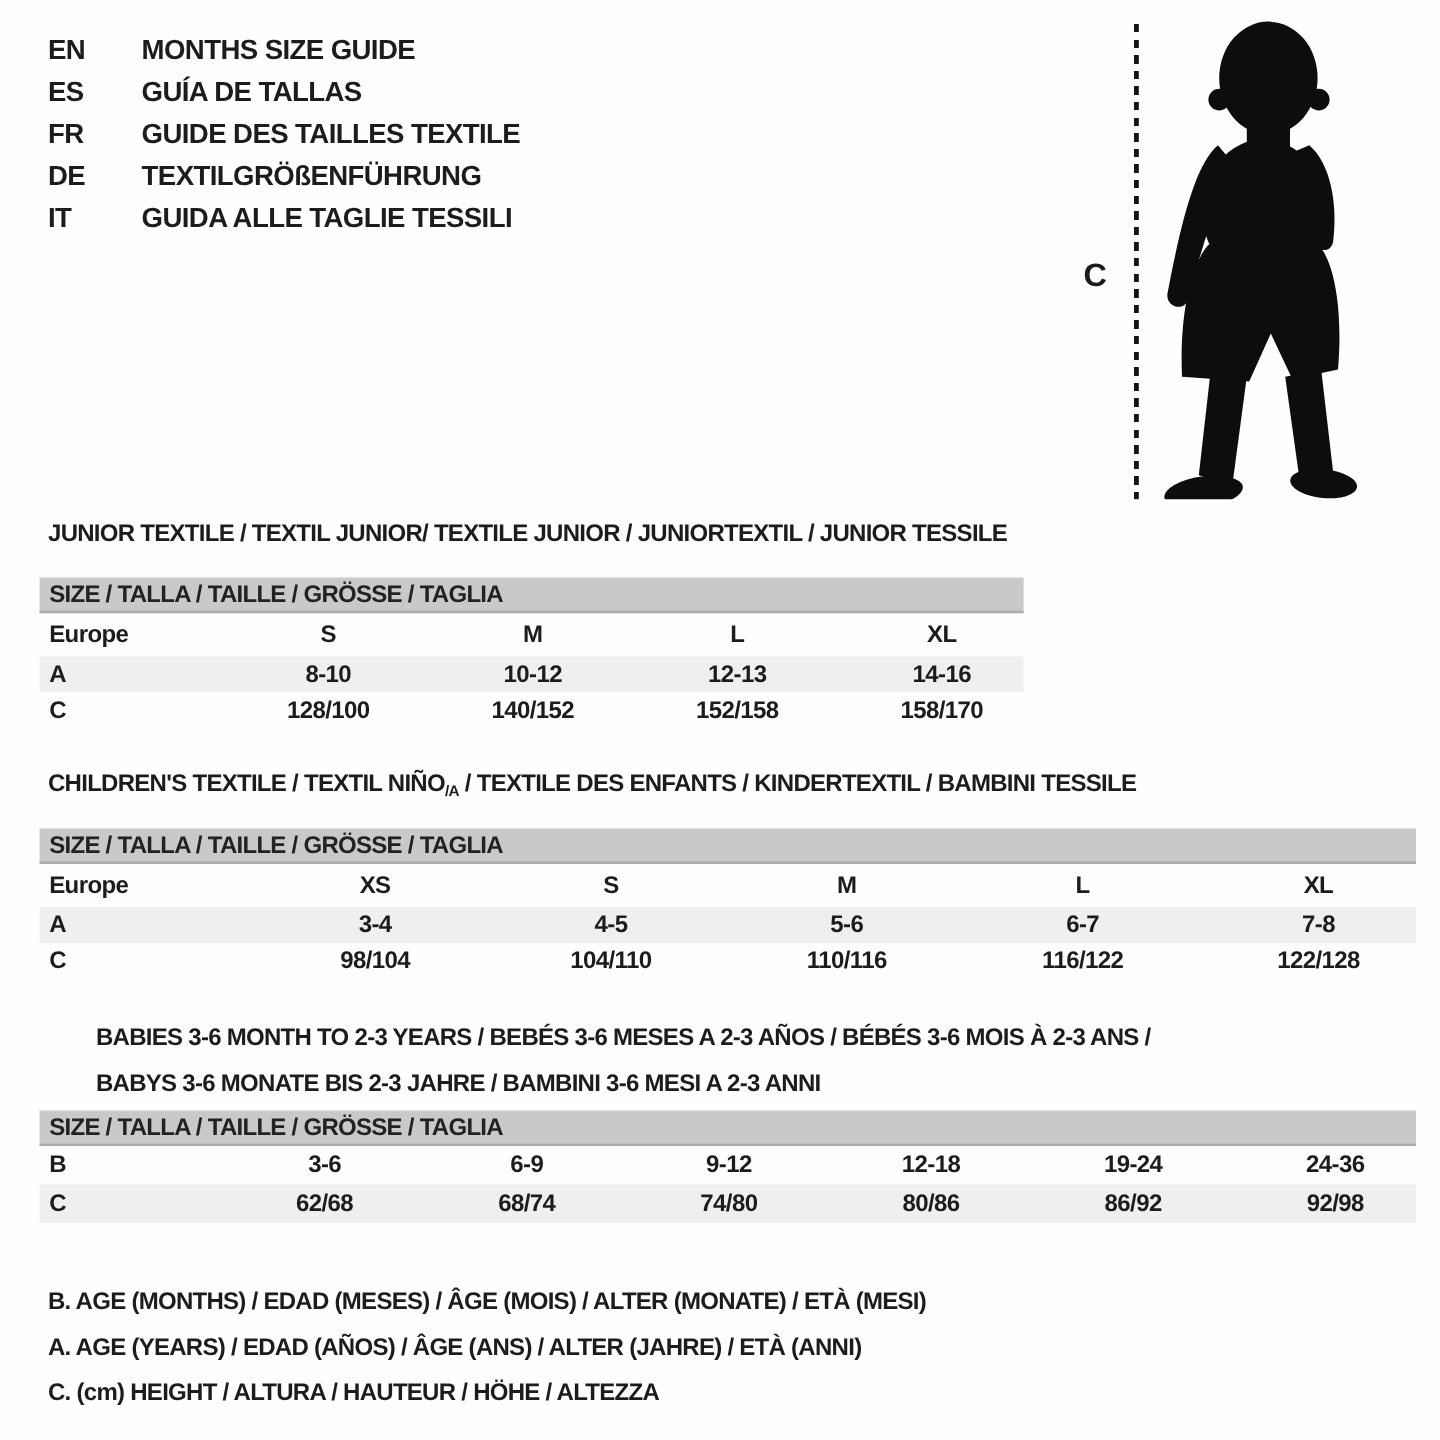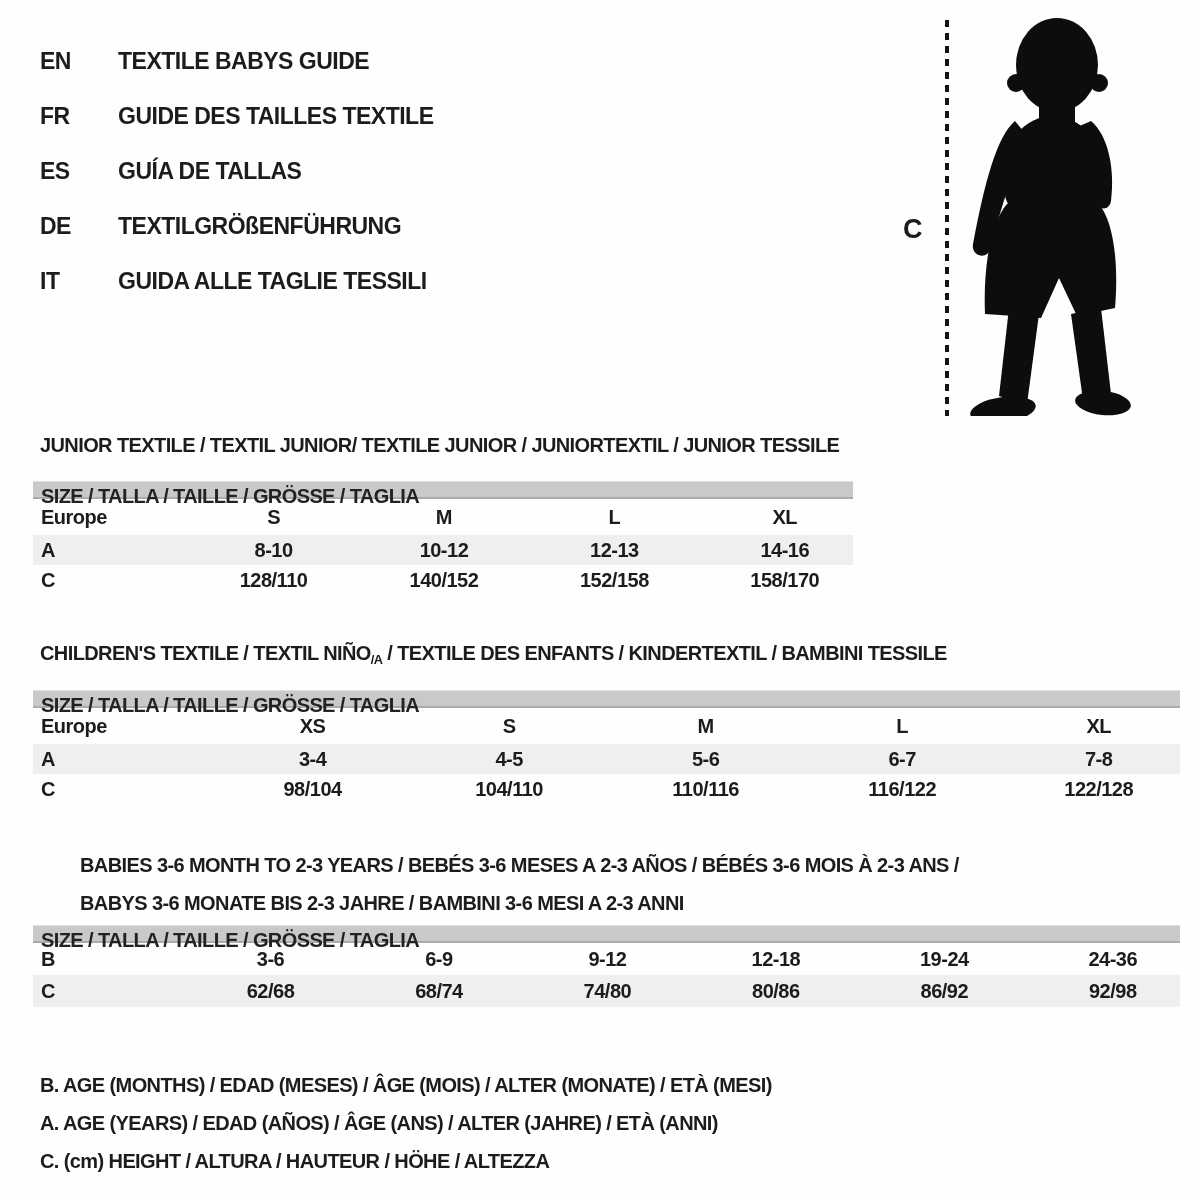--- a/index.html
+++ b/index.html
@@ -4,37 +4,37 @@
 <style>
   * { margin:0; padding:0; box-sizing:border-box; }
   html,body { background:#ffffff; }
   .page {
     position:relative; width:1200px; height:1200px; background:#fefefe;
     font-family:"Liberation Sans", sans-serif; font-weight:700; color:#1c1c1c;
     overflow:hidden;
   }
   
   .lang-block { position:absolute; left:40px; top:24px; }
-  .lang-row { display:flex; height:35px; align-items:center;margin-top:20px; }
+  .lang-row { display:flex; height:35px; align-items:center; }
   .lang-code { width:78px; font-size:23px; letter-spacing:-0.5px; }
   .lang-title { font-size:23px; letter-spacing:-0.5px; }
   
   .measure-label { position:absolute; left:903px; top:214px; font-size:27px; }
   .dashed-line {
     position:absolute; left:945px; top:20px; width:4px; height:396px;
     background:repeating-linear-gradient(to bottom,#141414 0 7px,transparent 7px 13px);
   }
   .toddler { position:absolute; left:963px; top:16px; }
   
   .sec-heading { position:absolute; left:40px; font-size:20px; letter-spacing:-0.6px; white-space:nowrap; }
   .subsc { font-size:0.64em; position:relative; top:0.28em; }
   
   .gtable { position:absolute; left:33px; }
   .size-bar {
-    height:18px; background:#c9c9c9; border-top:1px solid #e0e0e0; border-bottom:2px solid #ababab;
+    height:30px; background:#c9c9c9; border-top:1px solid #e0e0e0; border-bottom:2px solid #ababab;
     font-size:20px; letter-spacing:-0.6px; line-height:28px; padding-left:8px; color:#222;
   }
   .trow { display:flex; align-items:center;gap:34px; }
   .trow.head { height:36px; }
   .trow.body { height:30px; }
   .trow.shade { background:#efefef; }
   .cell { text-align:center; font-size:20px; letter-spacing:-0.5px; }
   .c0 { text-align:left; padding-left:8px; width:100px; }
   .junior { width:820px; top:481px; }
   .junior .cell { width:180px; }
@@ -50,29 +50,29 @@
   .legend { position:absolute; left:40px; top:1066px; font-size:20px; letter-spacing:-0.6px; line-height:38px; }
 </style>
 </head>
 <body>
 
 <div class="page">
 
   <div class="lang-block">
     <div class="lang-row">
       <span class="lang-code">EN</span>
-      <span class="lang-title">TEXTILE BABYS GUIDE</span>
+      <span class="lang-title">MONTHS SIZE GUIDE</span>
+    </div>
+    <div class="lang-row">
+      <span class="lang-code">ES</span>
+      <span class="lang-title">GUÍA DE TALLAS</span>
     </div>
     <div class="lang-row">
       <span class="lang-code">FR</span>
       <span class="lang-title">GUIDE DES TAILLES TEXTILE</span>
-    </div>
-    <div class="lang-row">
-      <span class="lang-code">ES</span>
-      <span class="lang-title">GUÍA DE TALLAS</span>
     </div>
     <div class="lang-row">
       <span class="lang-code">DE</span>
       <span class="lang-title">TEXTILGRÖßENFÜHRUNG</span>
     </div>
     <div class="lang-row">
       <span class="lang-code">IT</span>
       <span class="lang-title">GUIDA ALLE TAGLIE TESSILI</span>
     </div>
   </div>
@@ -106,21 +106,21 @@
     </div>
     <div class="trow body shade">
       <span class="cell c0">A</span>
       <span class="cell">8-10</span>
       <span class="cell">10-12</span>
       <span class="cell">12-13</span>
       <span class="cell">14-16</span>
     </div>
     <div class="trow body">
       <span class="cell c0">C</span>
-      <span class="cell">128/110</span>
+      <span class="cell">128/100</span>
       <span class="cell">140/152</span>
       <span class="cell">152/158</span>
       <span class="cell">158/170</span>
     </div>
   </div>
 
   <div class="sec-heading" style="top:642px;"><span>CHILDREN'S TEXTILE / TEXTIL NIÑO</span><span class="subsc">/A</span><span> / TEXTILE DES ENFANTS / KINDERTEXTIL / BAMBINI TESSILE</span></div>
   <div class="gtable wide children">
     <div class="size-bar">SIZE / TALLA / TAILLE / GRÖSSE / TAGLIA</div>
     <div class="trow head">

